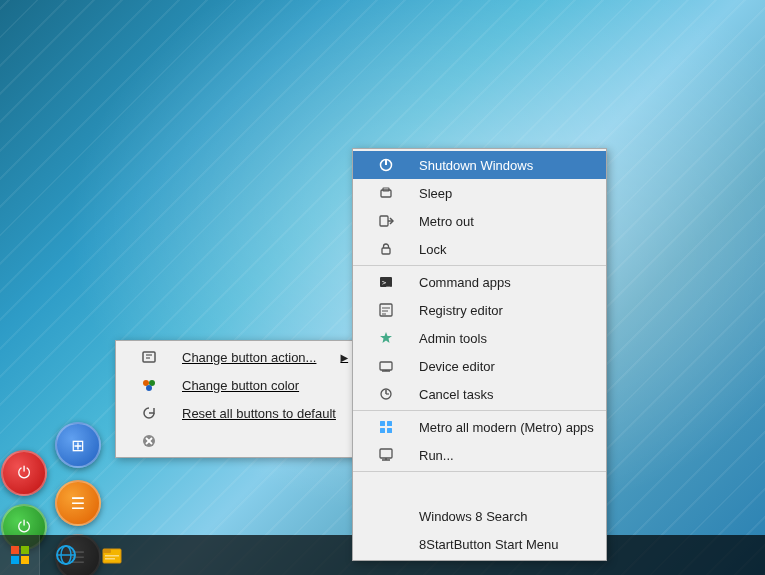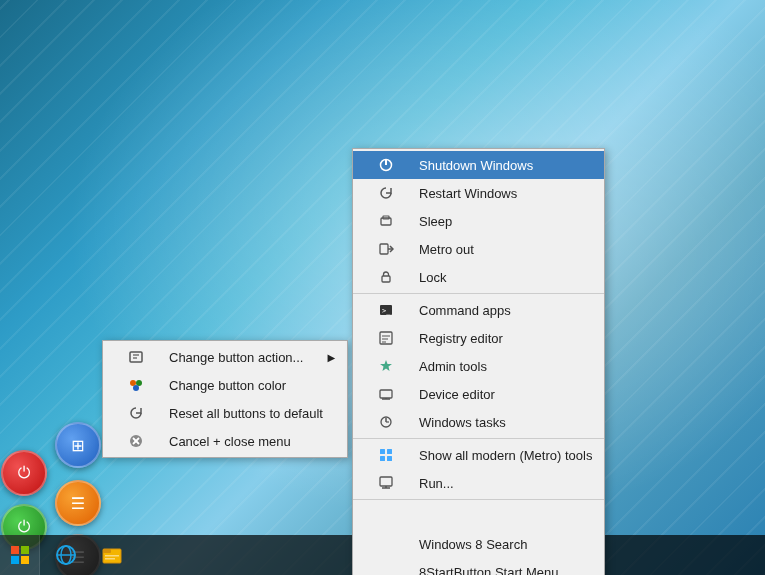--- a/index.html
+++ b/index.html
@@ -100,28 +100,29 @@
       cursor: pointer;
       position: absolute;
       font-size: 18px;
       box-shadow: 0 2px 6px rgba(0,0,0,0.4);
       border: 2px solid rgba(255,255,255,0.3);
     }
 
     
     .submenu-left {
       position: absolute;
-      left: 102px;
+      left: 115px;
       top: 340px;
       background: #f0f0f0;
       border: 1px solid #aaa;
       box-shadow: 2px 2px 8px rgba(0,0,0,0.3);
       min-width: 200px;
       z-index: 100;
       padding: 2px 0;
+      text-decoration: underline;
     }
 
     .main-menu {
       position: absolute;
       left: 352px;
       top: 148px;
       background: #f0f0f0;
       border: 1px solid #aaa;
       box-shadow: 2px 2px 8px rgba(0,0,0,0.3);
       min-width: 230px;
@@ -232,45 +233,35 @@
       <span>Reset all buttons to default</span>
     </div>
     <div class="menu-item">
       <span class="icon-box">
         <svg width="16" height="16" viewBox="0 0 16 16">
             <circle cx="8" cy="8" r="6" fill="#888"></circle>
             <line x1="5" y1="5" x2="11" y2="11" stroke="white" stroke-width="1.8"></line>
             <line x1="11" y1="5" x2="5" y2="11" stroke="white" stroke-width="1.8"></line>
           </svg>
       </span>
-      <span>Cancel + close menu</span>
     </div>
   </div>
 
   <div class="main-menu">
 
     <div class="menu-item highlighted">
       <span class="icon-box">
         <svg width="16" height="16" viewBox="0 0 16 16">
             <circle cx="8" cy="8" r="5.5" fill="none" stroke="white" stroke-width="1.5"></circle>
             <line x1="8" y1="2" x2="8" y2="8" stroke="white" stroke-width="2"></line>
           </svg>
       </span>
       <span>Shutdown Windows</span>
     </div>
 
-    <div class="menu-item">
-      <span class="icon-box">
-        <svg width="16" height="16" viewBox="0 0 16 16">
-            <path d="M8 3 A5 5 0 1 0 13 8" fill="none" stroke="#555" stroke-width="1.5"></path>
-            <polyline points="13,3 13,8 8,8" fill="none" stroke="#555" stroke-width="1.5"></polyline>
-          </svg>
-      </span>
-      <span>Restart Windows</span>
-    </div>
 
     <div class="menu-item">
       <span class="icon-box">
         <svg width="16" height="16" viewBox="0 0 16 16">
             <rect x="3" y="5" width="10" height="7" rx="1" fill="none" stroke="#555" stroke-width="1.3"></rect>
             <rect x="5" y="3" width="6" height="3" rx="0.5" fill="none" stroke="#555" stroke-width="1.2"></rect>
           </svg>
       </span>
       <span>Sleep</span>
     </div>
@@ -341,35 +332,35 @@
     </div>
 
     <div class="menu-item">
       <span class="icon-box">
         <svg width="16" height="16" viewBox="0 0 16 16">
             <circle cx="8" cy="8" r="5" fill="none" stroke="#555" stroke-width="1.3"></circle>
             <path d="M8 8 L8 4" stroke="#555" stroke-width="1.5"></path>
             <path d="M8 8 L11 8" stroke="#555" stroke-width="1.2"></path>
           </svg>
       </span>
-      <span>Windows tasks</span>
+      <span>Cancel tasks</span>
     </div>
 
     <div class="menu-divider"></div>
 
     <div class="menu-item">
       <span class="icon-box">
         <svg width="16" height="16" viewBox="0 0 16 16">
             <rect x="2" y="2" width="5" height="5" rx="0.5" fill="#4af"></rect>
             <rect x="9" y="2" width="5" height="5" rx="0.5" fill="#4af"></rect>
             <rect x="2" y="9" width="5" height="5" rx="0.5" fill="#4af"></rect>
             <rect x="9" y="9" width="5" height="5" rx="0.5" fill="#4af"></rect>
           </svg>
       </span>
-      <span>Show all modern (Metro) tools</span>
+      <span>Metro all modern (Metro) apps</span>
     </div>
 
     <div class="menu-item">
       <span class="icon-box">
         <svg width="16" height="16" viewBox="0 0 16 16">
             <rect x="2" y="2" width="12" height="9" rx="1" fill="none" stroke="#555" stroke-width="1.3"></rect>
             <line x1="4" y1="13" x2="12" y2="13" stroke="#555" stroke-width="1.5"></line>
             <line x1="8" y1="11" x2="8" y2="13" stroke="#555" stroke-width="1.5"></line>
           </svg>
       </span>

